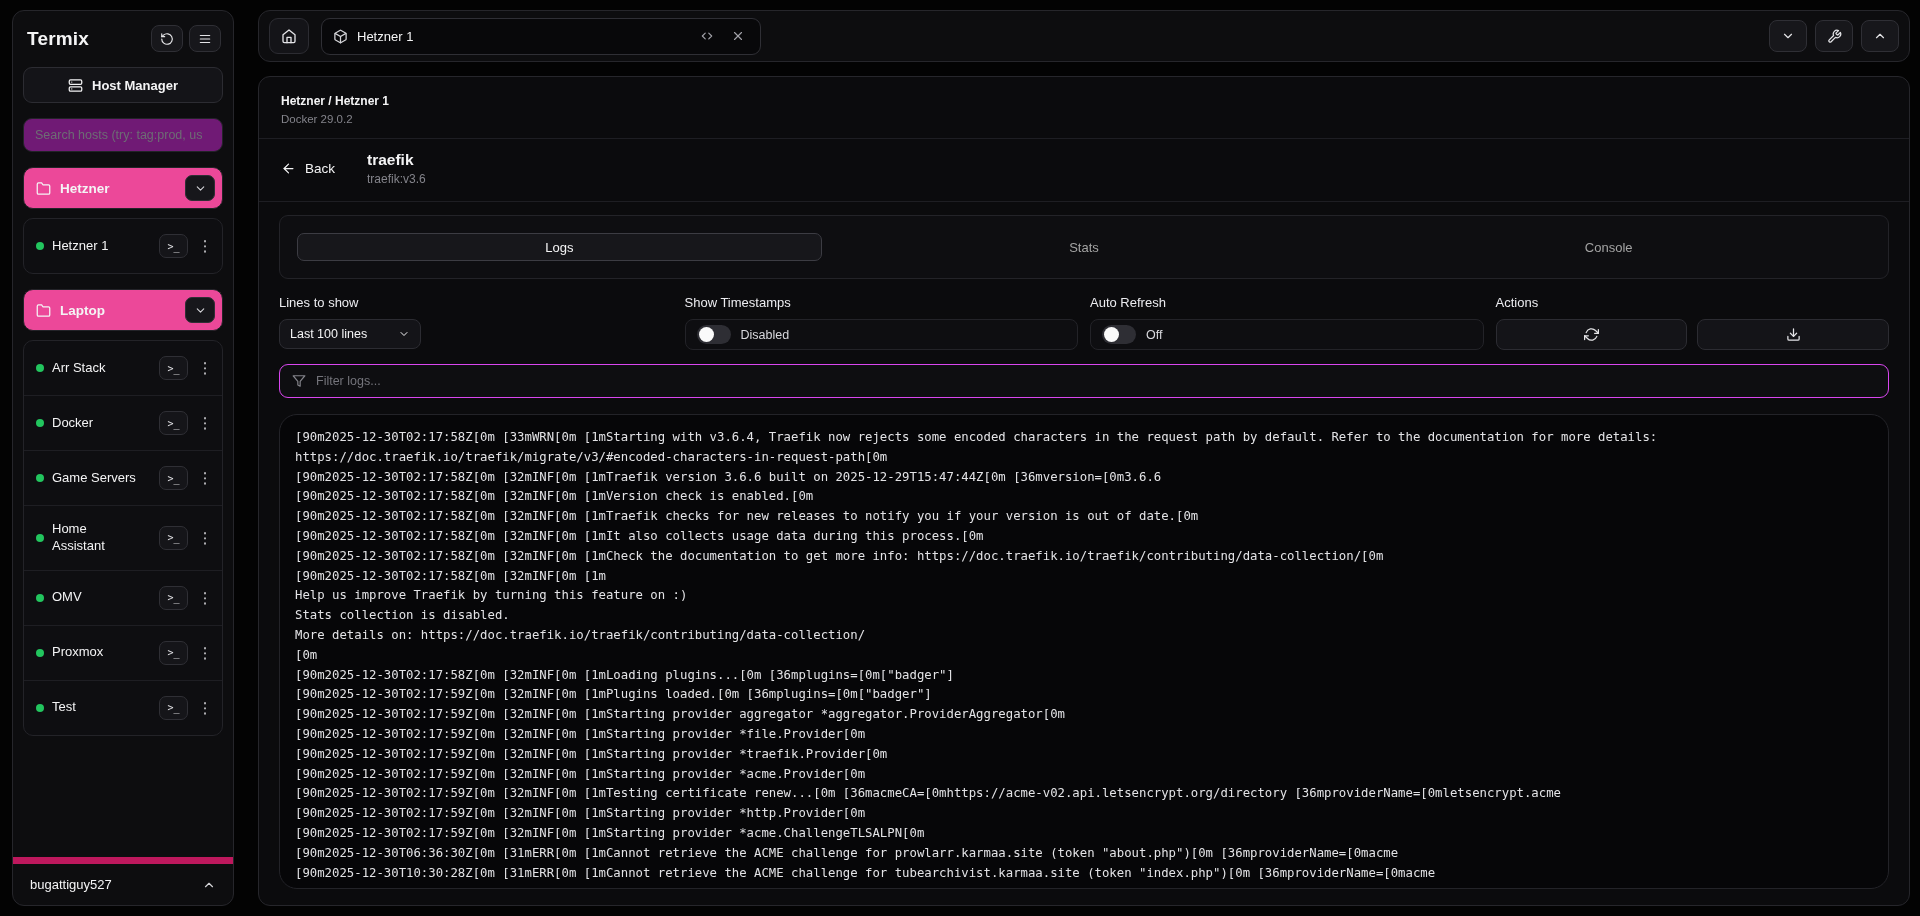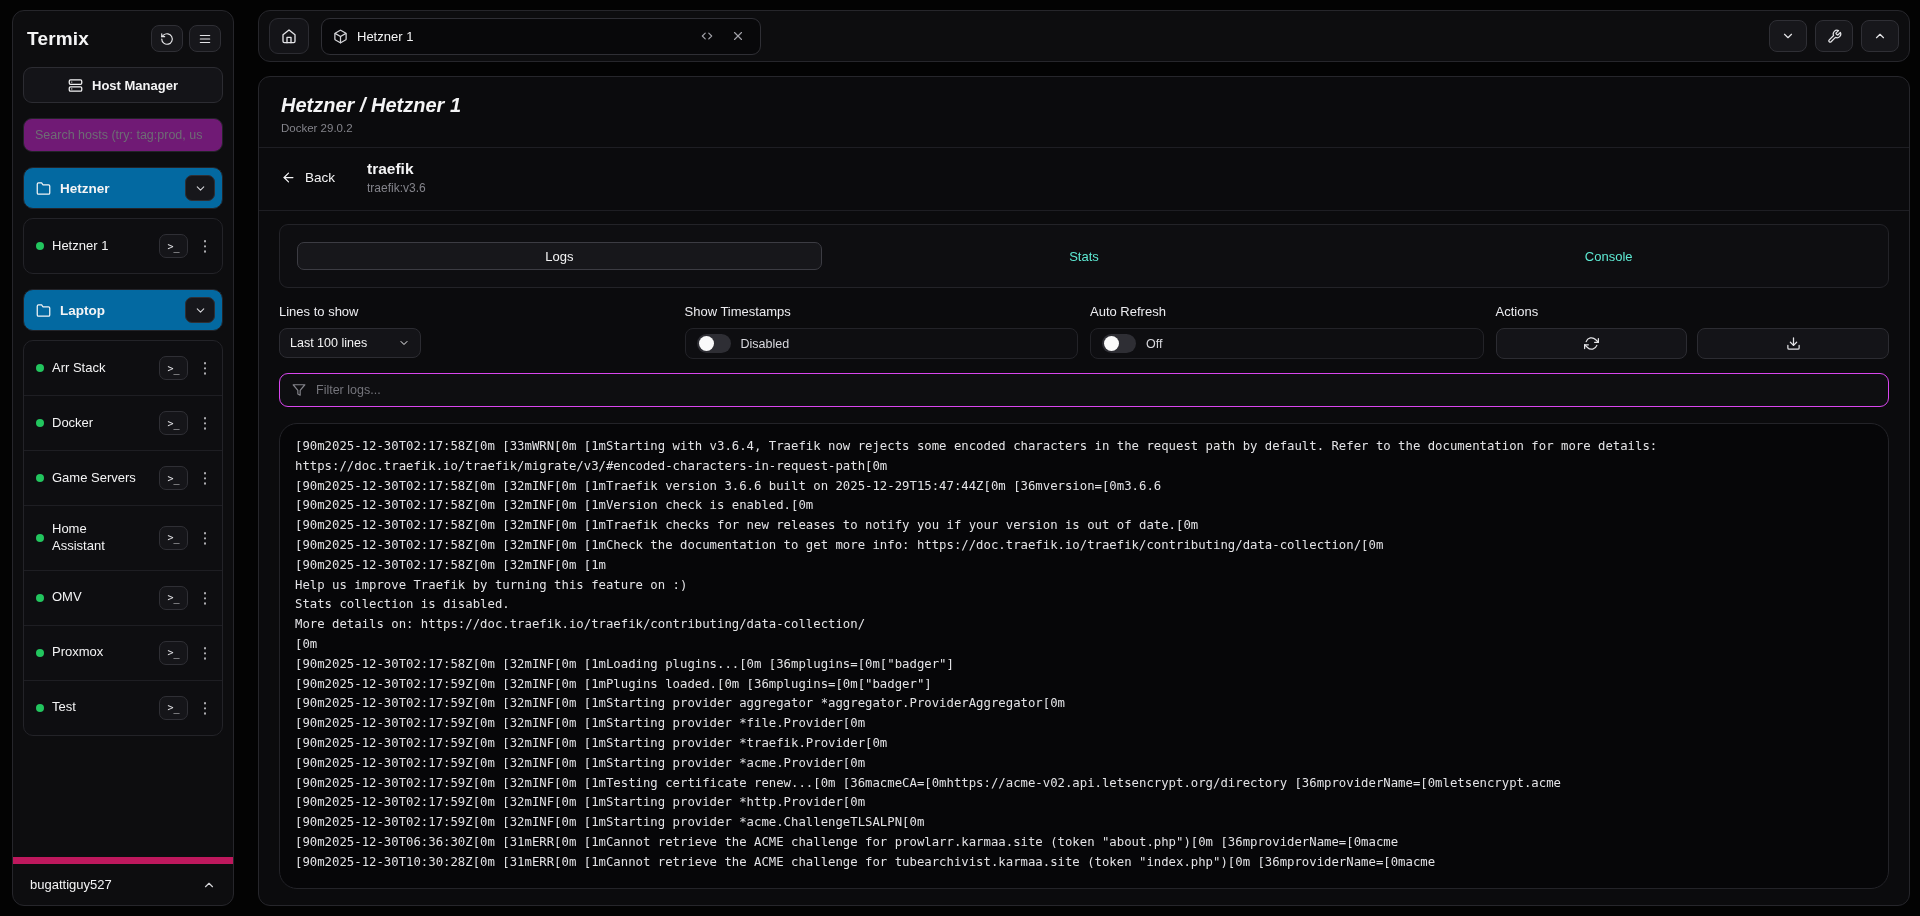--- a/index.html
+++ b/index.html
@@ -23,21 +23,21 @@
   .app-title { font-size:19px; font-weight:bold; letter-spacing:.2px; }
   .sb-header-btns { display:flex; gap:6px; }
   .icon-btn { display:flex; align-items:center; justify-content:center; width:32px; height:27px;
               background:#17171b; border:1px solid #2f2f35; border-radius:8px; color:#e4e4e7; }
   .host-manager { margin-top:15px; height:36px; width:100%; background:#141418; border:1px solid #2c2c32;
                   border-radius:9px; display:flex; align-items:center; justify-content:center; gap:9px;
                   font-size:13px; font-weight:bold; color:#f4f4f5; }
   .search { margin-top:15px; height:34px; width:100%; background:#701a75; border:1px solid #232328;
             border-radius:9px; color:#e4e4e7; font-size:12.5px; padding:0 11px; outline:none; }
   .search::placeholder { color:#6d6d74; }
-  .group-header { margin-top:15px; border:1px solid #232328; background:#0369a1; border-radius:10px;
+  .group-header { margin-top:15px; border:1px solid #232328; background:#ec4899; border-radius:10px;
                   height:42px; display:flex; align-items:center; gap:9px; padding:0 7px 0 12px; }
   .group-name { flex:1; font-size:13.5px; font-weight:bold; }
   .group-chevron { width:30px; height:26px; border:1px solid #2f2f35; background:#17171b; border-radius:7px;
                    display:flex; align-items:center; justify-content:center; color:#d4d4d8; }
   .host-list { margin-top:9px; border:1px solid #232328; background:#0e0e11; border-radius:10px; overflow:hidden; }
   .host-item { display:flex; align-items:center; gap:8px; padding:15px 8px 15px 12px; border-top:1px solid #1e1e23; }
   .host-item:first-child { border-top:none; }
   .dot { width:8px; height:8px; border-radius:50%; background:#22c55e; flex:0 0 auto; }
   .host-label { font-size:13px; line-height:1.3; color:#f4f4f5; max-width:88px; }
   .term-btn { margin-left:auto; width:29px; height:24px; border:1px solid #2f2f35; background:#151519;
@@ -61,32 +61,32 @@
          display:flex; align-items:center; gap:9px; padding:0 11px; }
   .tab-icon { color:#d4d4d8; flex:0 0 auto; }
   .tab-label { flex:1; font-size:13px; color:#f4f4f5; white-space:nowrap; overflow:hidden; }
   .tab-mini { width:22px; height:22px; display:flex; align-items:center; justify-content:center; color:#a1a1a8; }
   .topbar-right { margin-left:auto; display:flex; gap:8px; }
   .topbar-right .icon-btn { width:38px; height:32px; }
 
   .panel { flex:1; min-height:0; background:#0b0b0d; border:1px solid #26262b; border-radius:12px;
            display:flex; flex-direction:column; overflow:hidden; }
   .panel-header { padding:17px 22px 13px; border-bottom:1px solid #1e1e23; }
-  .panel-title { font-size:20px; font-weight:bold;font-style:italic; }
+  .panel-title { font-size:12px; font-weight:bold; }
   .panel-sub { margin-top:5px; font-size:11.5px; color:#84848b; }
 
   .container-bar { display:flex; align-items:center; gap:32px; padding:12px 22px 15px; border-bottom:1px solid #1e1e23; }
   .back-btn { display:flex; align-items:center; gap:9px; font-size:13.5px; color:#f4f4f5; }
   .container-name { font-size:15.5px; font-weight:bold; }
   .container-image { margin-top:3px; font-size:12px; color:#84848b; }
 
   .seg-tabs { margin:13px 20px 0; display:flex; background:#0e0e11; border:1px solid #232328;
               border-radius:9px; padding:17px; flex:0 0 auto; }
   .seg-tab { flex:1; height:28px; display:flex; align-items:center; justify-content:center;
-             font-size:13px; color:#5eead4; border-radius:7px; border:1px solid transparent; }
+             font-size:13px; color:#a3a3a3; border-radius:7px; border:1px solid transparent; }
   .seg-tab.active { background:#17171b; border-color:#3c3c43; color:#f4f4f5; }
 
   .controls { margin:16px 20px 0; display:grid; grid-template-columns:repeat(4, 1fr); gap:12px; flex:0 0 auto; }
   .ctrl-label { font-size:13px; margin-bottom:9px; color:#ececf0; }
   .select-btn { width:142px; height:30px; background:#141418; border:1px solid #2c2c32; border-radius:8px;
                 display:flex; align-items:center; justify-content:space-between; gap:8px; padding:0 10px;
                 font-size:12.5px; color:#f4f4f5; }
   .toggle-box { height:31px; border:1px solid #232328; background:#0e0e11; border-radius:8px;
                 display:flex; align-items:center; gap:10px; padding:0 11px; font-size:12.5px; color:#d9d9de; }
   .switch { width:34px; height:19px; border-radius:999px; background:#2e2e34; position:relative; flex:0 0 auto; }
@@ -365,20 +365,21 @@
             </svg>
         </span>
         <input class="filter-input" type="text" placeholder="Filter logs..." style="">
       </div>
 
       <div class="log">
           <div class="log-line">[90m2025-12-30T02:17:58Z[0m [33mWRN[0m [1mStarting with v3.6.4, Traefik now rejects some encoded characters in the request path by default. Refer to the documentation for more details: https://doc.traefik.io/traefik/migrate/v3/#encoded-characters-in-request-path[0m</div>
           <div class="log-line">[90m2025-12-30T02:17:58Z[0m [32mINF[0m [1mTraefik version 3.6.6 built on 2025-12-29T15:47:44Z[0m [36mversion=[0m3.6.6</div>
           <div class="log-line">[90m2025-12-30T02:17:58Z[0m [32mINF[0m [1mVersion check is enabled.[0m</div>
           <div class="log-line">[90m2025-12-30T02:17:58Z[0m [32mINF[0m [1mTraefik checks for new releases to notify you if your version is out of date.[0m</div>
+          <div class="log-line">[90m2025-12-30T02:17:58Z[0m [32mINF[0m [1mIt also collects usage data during this process.[0m</div>
           <div class="log-line">[90m2025-12-30T02:17:58Z[0m [32mINF[0m [1mCheck the documentation to get more info: https://doc.traefik.io/traefik/contributing/data-collection/[0m</div>
           <div class="log-line">[90m2025-12-30T02:17:58Z[0m [32mINF[0m [1m</div>
           <div class="log-line">Help us improve Traefik by turning this feature on :)</div>
           <div class="log-line">Stats collection is disabled.</div>
           <div class="log-line">More details on: https://doc.traefik.io/traefik/contributing/data-collection/</div>
           <div class="log-line">[0m</div>
           <div class="log-line">[90m2025-12-30T02:17:58Z[0m [32mINF[0m [1mLoading plugins...[0m [36mplugins=[0m["badger"]</div>
           <div class="log-line">[90m2025-12-30T02:17:59Z[0m [32mINF[0m [1mPlugins loaded.[0m [36mplugins=[0m["badger"]</div>
           <div class="log-line">[90m2025-12-30T02:17:59Z[0m [32mINF[0m [1mStarting provider aggregator *aggregator.ProviderAggregator[0m</div>
           <div class="log-line">[90m2025-12-30T02:17:59Z[0m [32mINF[0m [1mStarting provider *file.Provider[0m</div>

